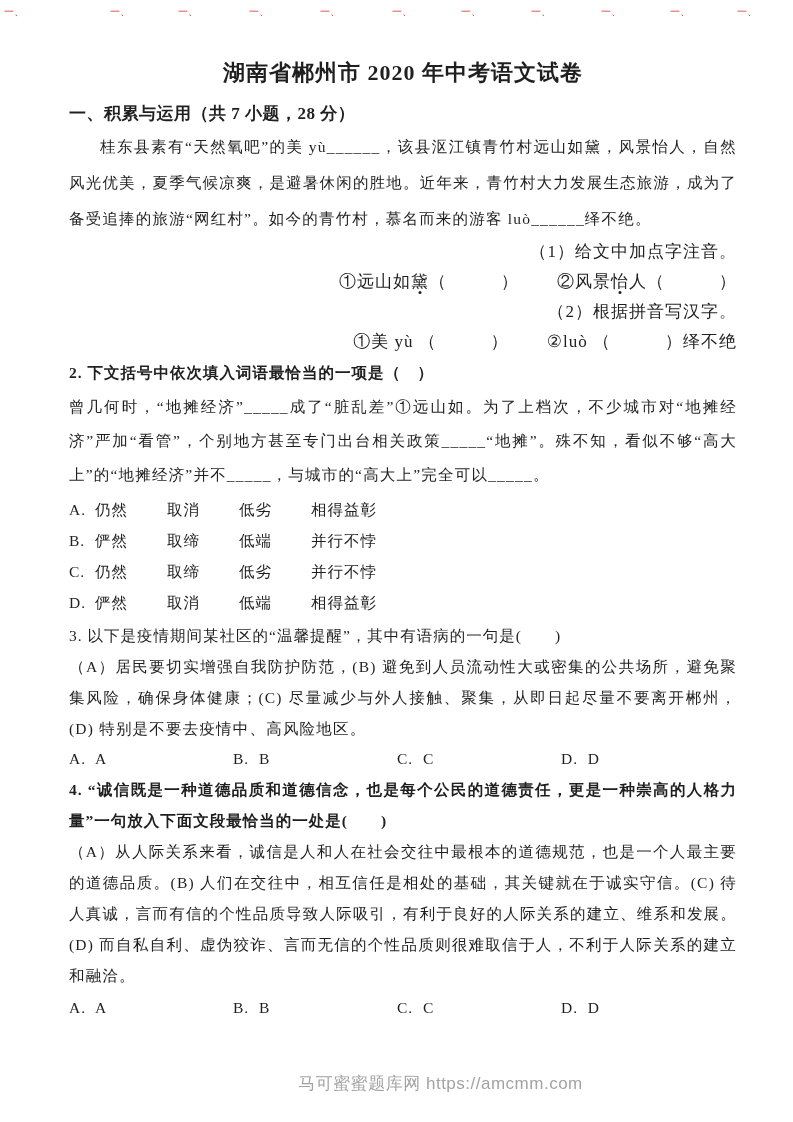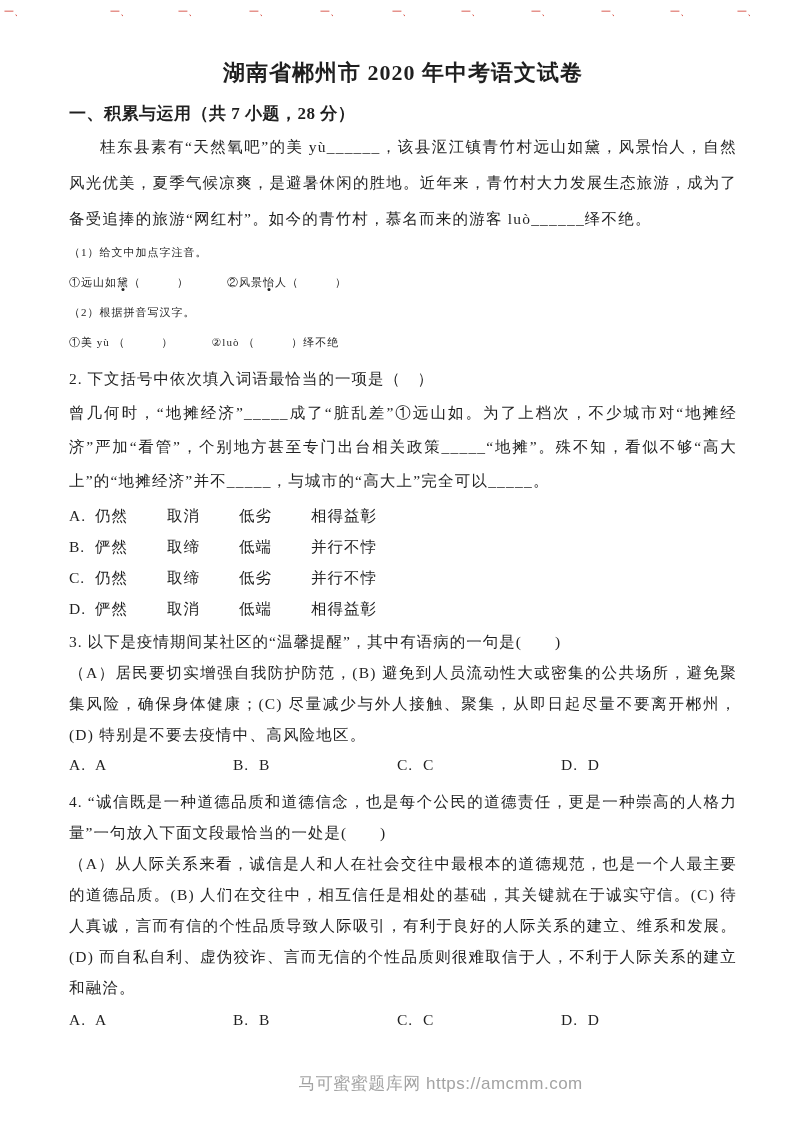--- a/index.html
+++ b/index.html
@@ -10,22 +10,22 @@
   .content{position:absolute;left:69px;top:58px;width:668px;}
   .title{margin:0;text-align:center;font-size:22px;font-weight:bold;letter-spacing:1px;}
   .section{margin:14px 0 0;font-size:17px;font-weight:bold;letter-spacing:0.5px;}
   p{margin:0;}
   .stem{font-size:15.5px;line-height:31px;text-align:justify;letter-spacing:1px;}
   .passage{font-size:15.5px;text-align:justify;letter-spacing:1.2px;}
   .lh36{line-height:36px;}
   .lh34{line-height:34px;}
   .lh31{line-height:31px;}
   .indent{text-indent:2em;}
-  .line{font-size:11px;line-height:30px;letter-spacing:1px;}
-  .mt16{margin-top:16px;}.mt6{margin-top:6px;}
+  .line{font-size:17px;line-height:30px;letter-spacing:1px;text-align:right;}
+  .mt16{margin-top:16px;}.mt6{font-weight:bold;}
   .mt4{margin-top:4px;}.mt2{margin-top:2px;}
   .gap{display:inline-block;width:38px;}
   .dotted{position:relative;}
   .dotted::after{content:"";position:absolute;left:50%;bottom:-3px;transform:translateX(-50%);
      width:3px;height:3px;border-radius:50%;background:var(--text,#1f1f1f);}
   .optrow{display:flex;font-size:15.5px;line-height:31px;letter-spacing:1px;}
   .optrow .ol{width:26px;flex:0 0 auto;}
   .optrow .w{width:72px;flex:0 0 auto;}
   .abcd{display:flex;font-size:15.5px;line-height:30px;letter-spacing:1px;}
   .abcd span{width:164px;flex:0 0 auto;white-space:pre;}

